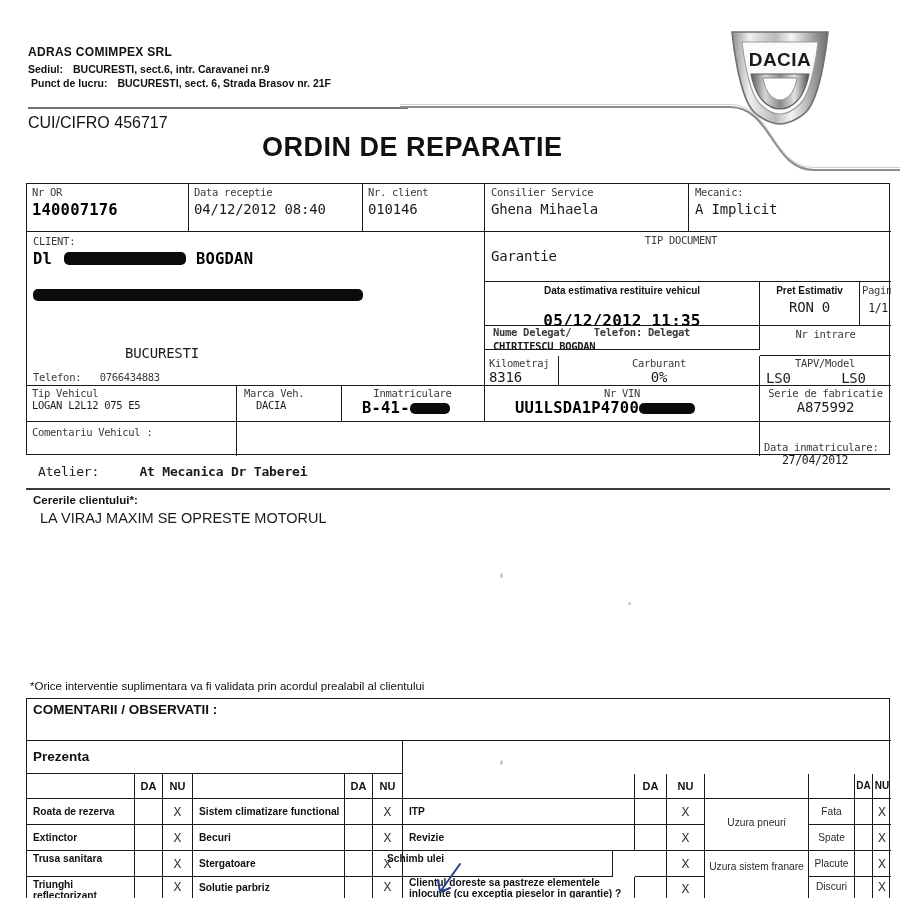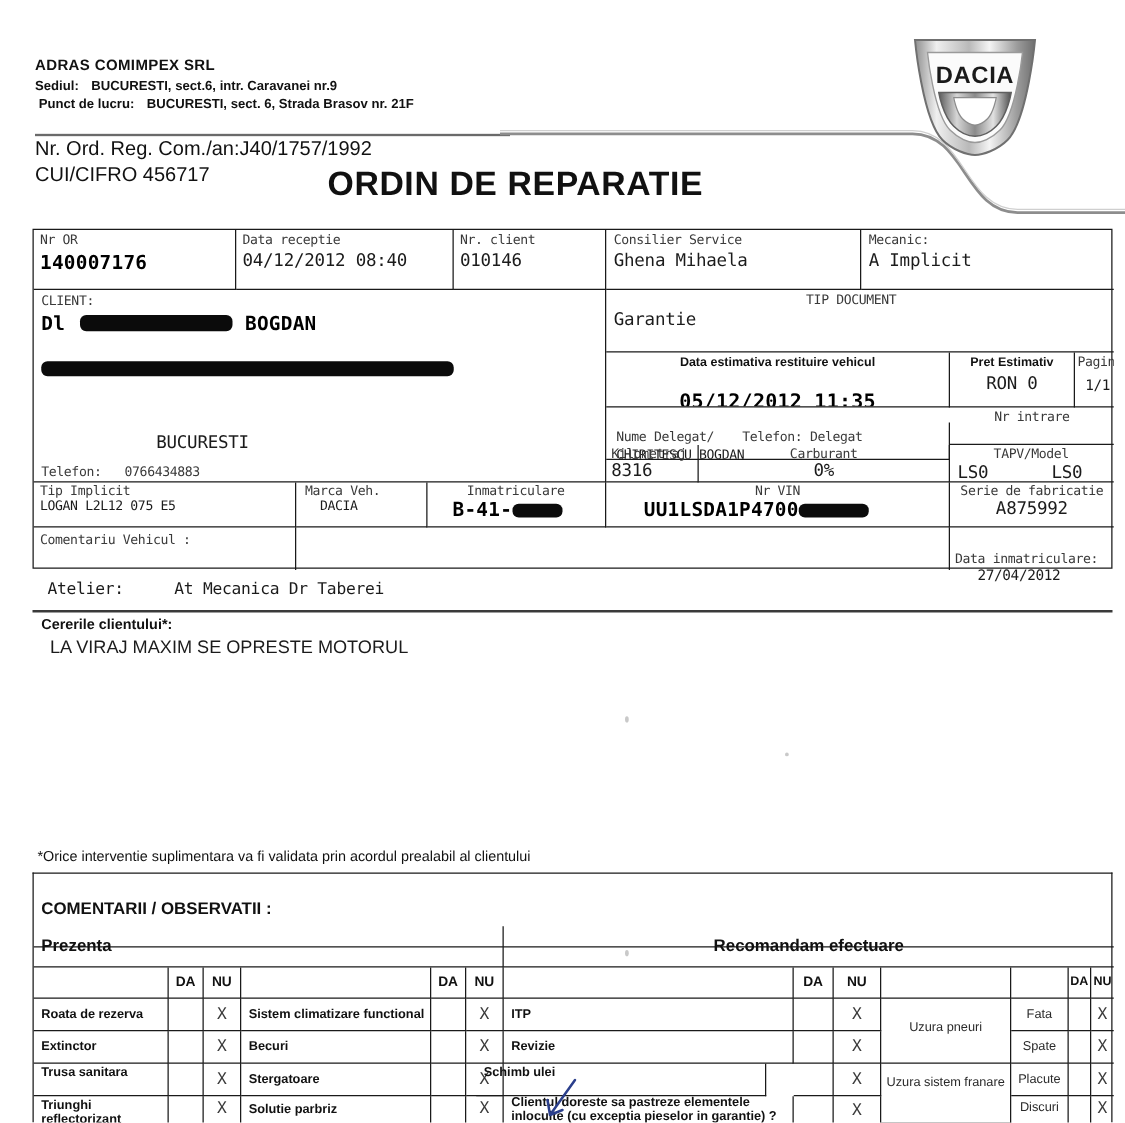--- a/index.html
+++ b/index.html
@@ -69,23 +69,20 @@
     <div class="co">ADRAS COMIMPEX  SRL</div>
     <div class="ln">
       <span>Sediul:</span><span class="sp"></span><span>BUCURESTI, sect.6, intr. Caravanei nr.9</span>
     </div>
     <div class="ln" style="margin-left:3px;">
       <span>Punct de lucru:</span><span class="sp"></span><span>BUCURESTI, sect. 6, Strada Brasov nr. 21F</span>
     </div>
   </div>
   <div class="rule"></div>
   <div class="lh2">
-    <div class="ln">
-      <span>Nr. Ord. Reg. Com./an:</span><span class="sp"></span><span>J40/1757/1992</span>
-    </div>
     <div class="ln" style="margin-top:3px;">
       <span>CUI/CIF</span><span class="sp"></span><span>RO 456717</span>
     </div>
   </div>
 
   <div class="title">ORDIN DE REPARATIE</div>
 
   <svg class="swoosh" viewBox="0 0 500 100">
     <path d="M0,27 L330,27 C372,27 372,90 414,90 L500,90" stroke="#8d8d8d" stroke-width="2.2" fill="none" stroke-linecap="round"></path>
     <path d="M0,24.5 L330,24.5 C372,24.5 372,87.5 414,87.5 L500,87.5" stroke="#cfcfcf" stroke-width="1" fill="none"></path>
@@ -167,21 +164,21 @@
     </div>
     <div class="cell br bb" style="left:733px;top:98px;width:100px;height:44px;padding:3px 0 0 0;">
       <div class="hsans ctr">Pret Estimativ</div>
       <div class="val ctr" style="margin-top:3px;">RON 0</div>
     </div>
     <div class="cell bb" style="left:833px;top:98px;width:31px;height:44px;padding:2px 0 0 2px;">
       <div class="lbl">Pagina</div>
       <div class="valsm" style="margin-top:5px;text-align:right;padding-right:3px;">1/1</div>
     </div>
 
-    <div class="cell br bb" style="left:458px;top:154px;width:275px;height:30px;padding:2px 0 0 8px;">
+    <div class="cell br bb" style="left:458px;top:136px;width:275px;height:30px;padding:2px 0 0 8px;font-weight:bold;">
       <div style="white-space:nowrap;">
         <span class="lbl">Nume Delegat/</span>
         <span class="lbl" style="margin-left:18px;">Telefon: Delegat</span>
       </div>
       <div class="lbl" style="color:#1b1b1b;">CHIRITESCU BOGDAN</div>
     </div>
     <div class="cell bb" style="left:733px;top:142px;width:131px;height:30px;padding:2px 0 0 0;">
       <div class="lbl ctr">Nr intrare</div>
       <div class="val ctr"></div>
     </div>
@@ -196,21 +193,21 @@
     </div>
     <div class="cell bb" style="left:733px;top:172px;width:131px;height:30px;padding:1px 0 0 6px;">
       <div class="lbl ctr" style="width:118px;">TAPV/Model</div>
       <div style="white-space:nowrap;">
         <span class="val">LS0</span>
         <span class="val" style="margin-left:46px;">LS0</span>
       </div>
     </div>
 
     <div class="cell br bb" style="left:0;top:202px;width:210px;height:36px;padding:1px 0 0 5px;">
-      <div class="lbl">Tip Implicit</div>
+      <div class="lbl">Tip Vehicul</div>
       <div class="lbl" style="color:#1b1b1b;">LOGAN L2L12 075 E5</div>
     </div>
     <div class="cell br bb" style="left:210px;top:202px;width:105px;height:36px;padding:1px 0 0 7px;">
       <div class="lbl">Marca Veh.</div>
       <div class="lbl" style="color:#1b1b1b;margin-left:12px;">DACIA</div>
     </div>
     <div class="cell br bb" style="left:315px;top:202px;width:143px;height:36px;padding:1px 0 0 8px;">
       <div class="lbl" style="text-align:center;width:125px;">Inmatriculare</div>
       <div style="white-space:nowrap;margin-left:12px;">
         <span class="valb">B-41-</span><span class="redact" style="width:40px;height:11px;"></span>
@@ -234,45 +231,42 @@
       <div class="val"></div>
     </div>
     <div class="cell" style="left:733px;top:238px;width:131px;height:34px;padding:2px 0 0 4px;margin-top:17px;">
       <div class="lbl">Data inmatriculare:</div>
       <div class="valsm" style="margin-left:18px;">27/04/2012</div>
     </div>
   </div>
 
   <div style="position:absolute;left:38px;top:462px;white-space:nowrap;">
     <span class="val" style="font-size:13px;">Atelier:</span>
-    <span class="val" style="font-size:13px;margin-left:36px;">At Mecanica Dr Taberei</span>
+    <span class="val" style="font-size:13px;margin-left:36px;font-weight:bold;">At Mecanica Dr Taberei</span>
   </div>
   <div style="position:absolute;left:26px;top:488px;width:864px;height:2px;background:#3a3a3a;"></div>
 
   <div class="reqlbl" style="left:33px;top:494px;">Cererile clientului*:</div>
   <div class="reqtxt" style="left:40px;top:510px;">LA VIRAJ MAXIM SE OPRESTE MOTORUL</div>
 
   <div class="speck" style="left:500px;top:573px;width:3px;height:5px;"></div>
   <div class="speck" style="left:628px;top:602px;width:3px;height:3px;"></div>
   <div class="speck" style="left:500px;top:760px;width:3px;height:5px;"></div>
 
   <div class="foot" style="left:30px;top:680px;">*Orice interventie suplimentara va fi validata prin acordul prealabil al clientului</div>
 
   <div class="grid" style="left:26px;top:698px;width:864px;height:200px;border-bottom:none;">
 
-    <div class="cell bb" style="left:0;top:0;width:864px;height:42px;padding:3px 0 0 6px;margin-top:17px;">
+    <div class="cell bb" style="left:0;top:0;width:864px;height:42px;padding:3px 0 0 6px;">
       <div class="sect">COMENTARII / OBSERVATII :</div>
       <div class="ckn"></div>
     </div>
 
     <div class="cell br bb" style="left:0;top:42px;width:376px;height:33px;padding:8px 0 0 6px;">
       <div class="sect">Prezenta</div>
-    </div>
-    <div class="cell bb" style="left:376px;top:42px;width:488px;height:33px;padding:8px 0 0 0;">
-      <div class="sect ctr">Recomandam efectuare</div>
     </div>
 
     <div class="cell br bb" style="left:0;top:75px;width:108px;height:25px;"></div>
     <div class="cell br bb" style="left:108px;top:75px;width:28px;height:25px;padding:6px 0 0 0;">
       <div class="dn ctr">DA</div>
     </div>
     <div class="cell br bb" style="left:136px;top:75px;width:30px;height:25px;padding:6px 0 0 0;">
       <div class="dn ctr">NU</div>
     </div>
     <div class="cell br bb" style="left:166px;top:75px;width:152px;height:25px;"></div>

